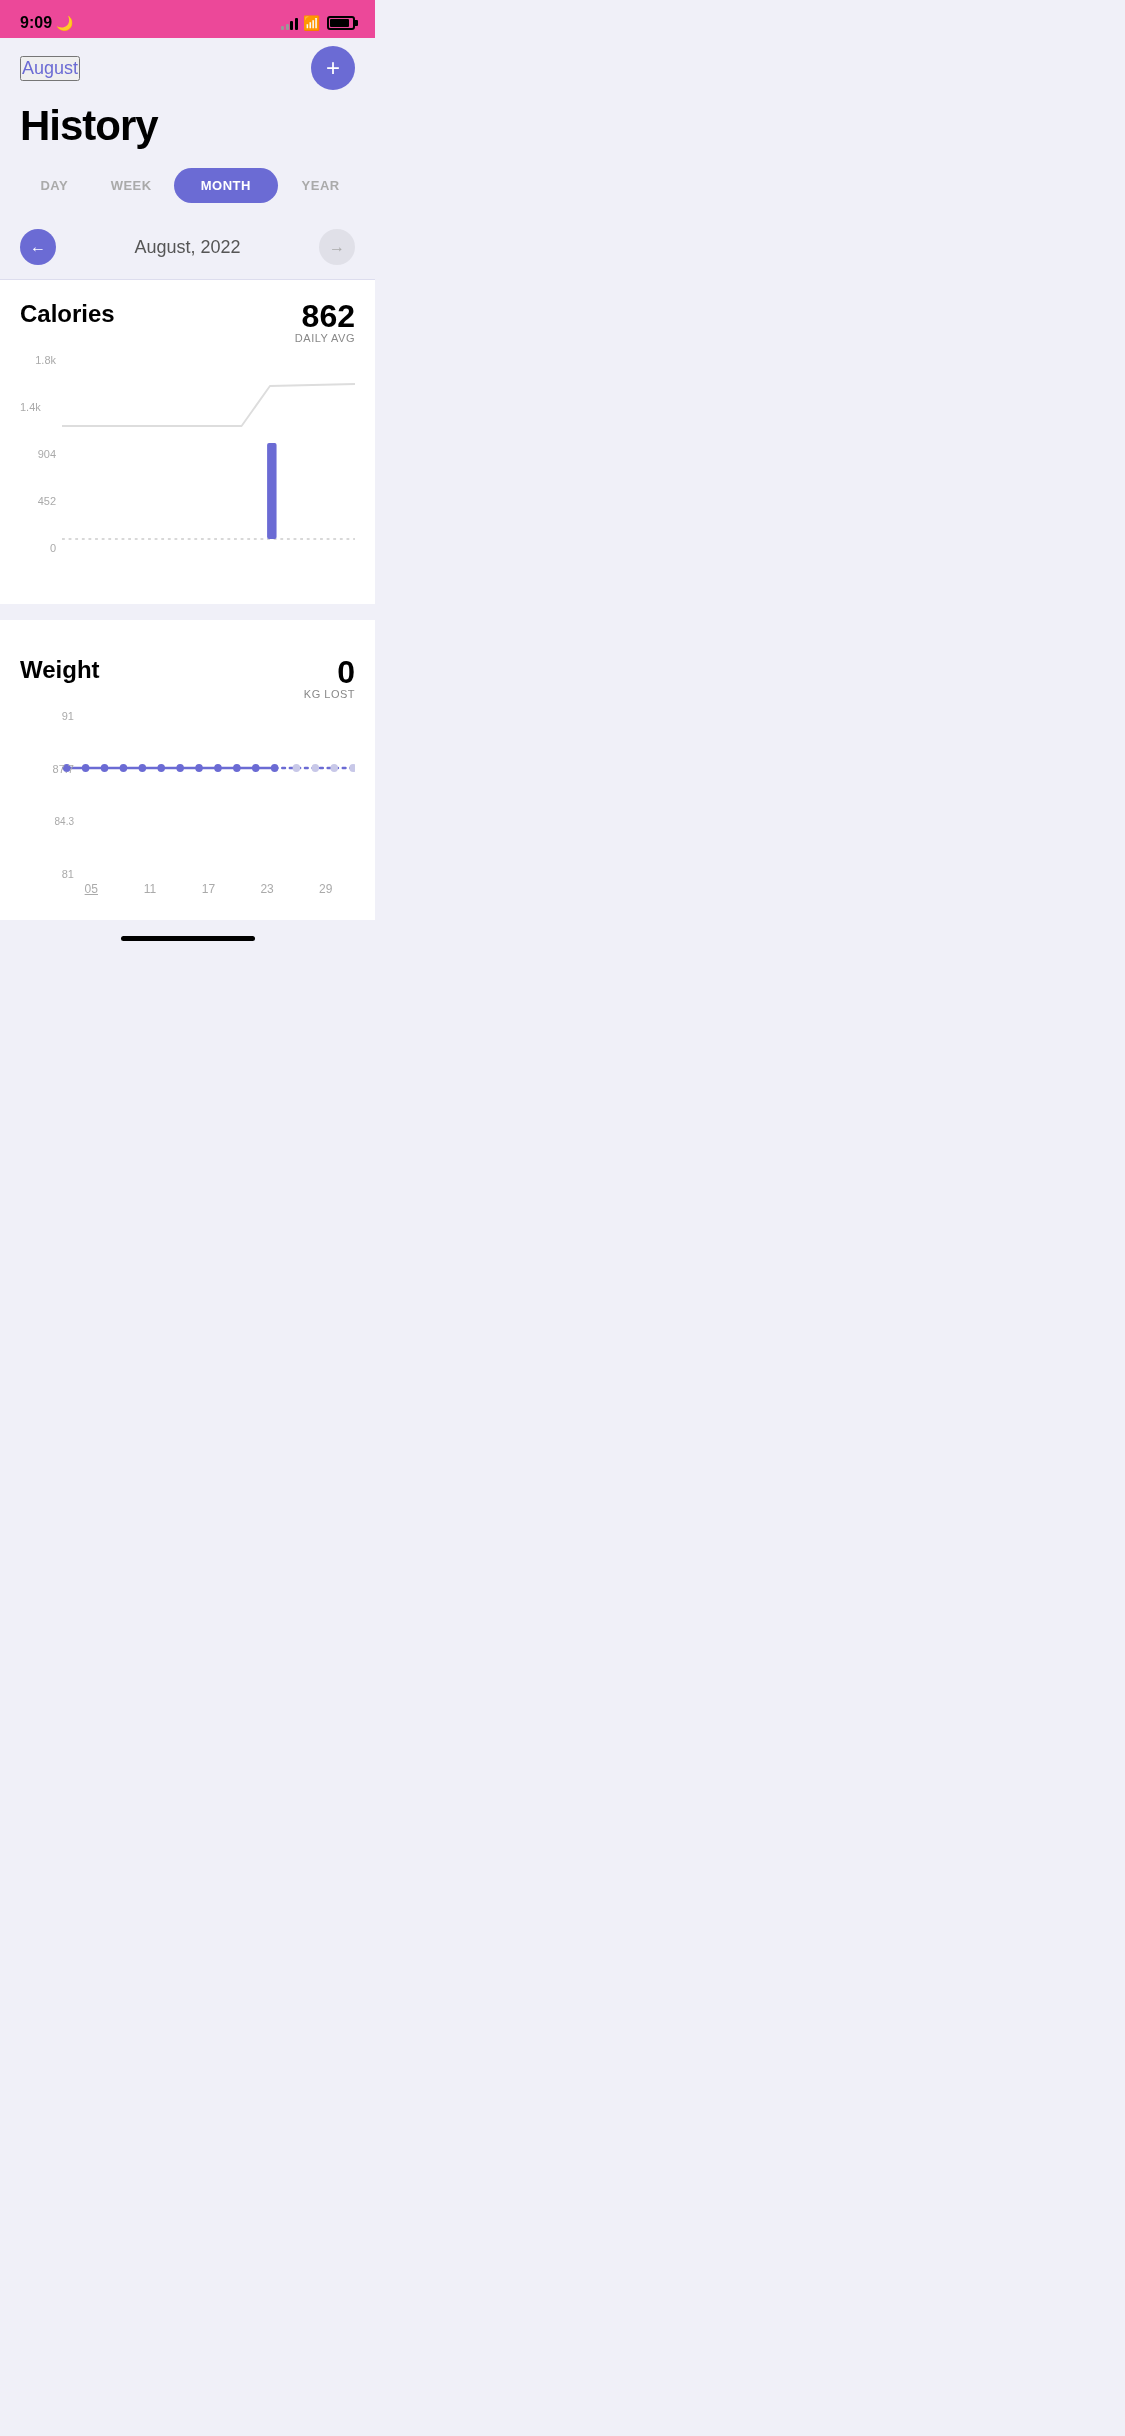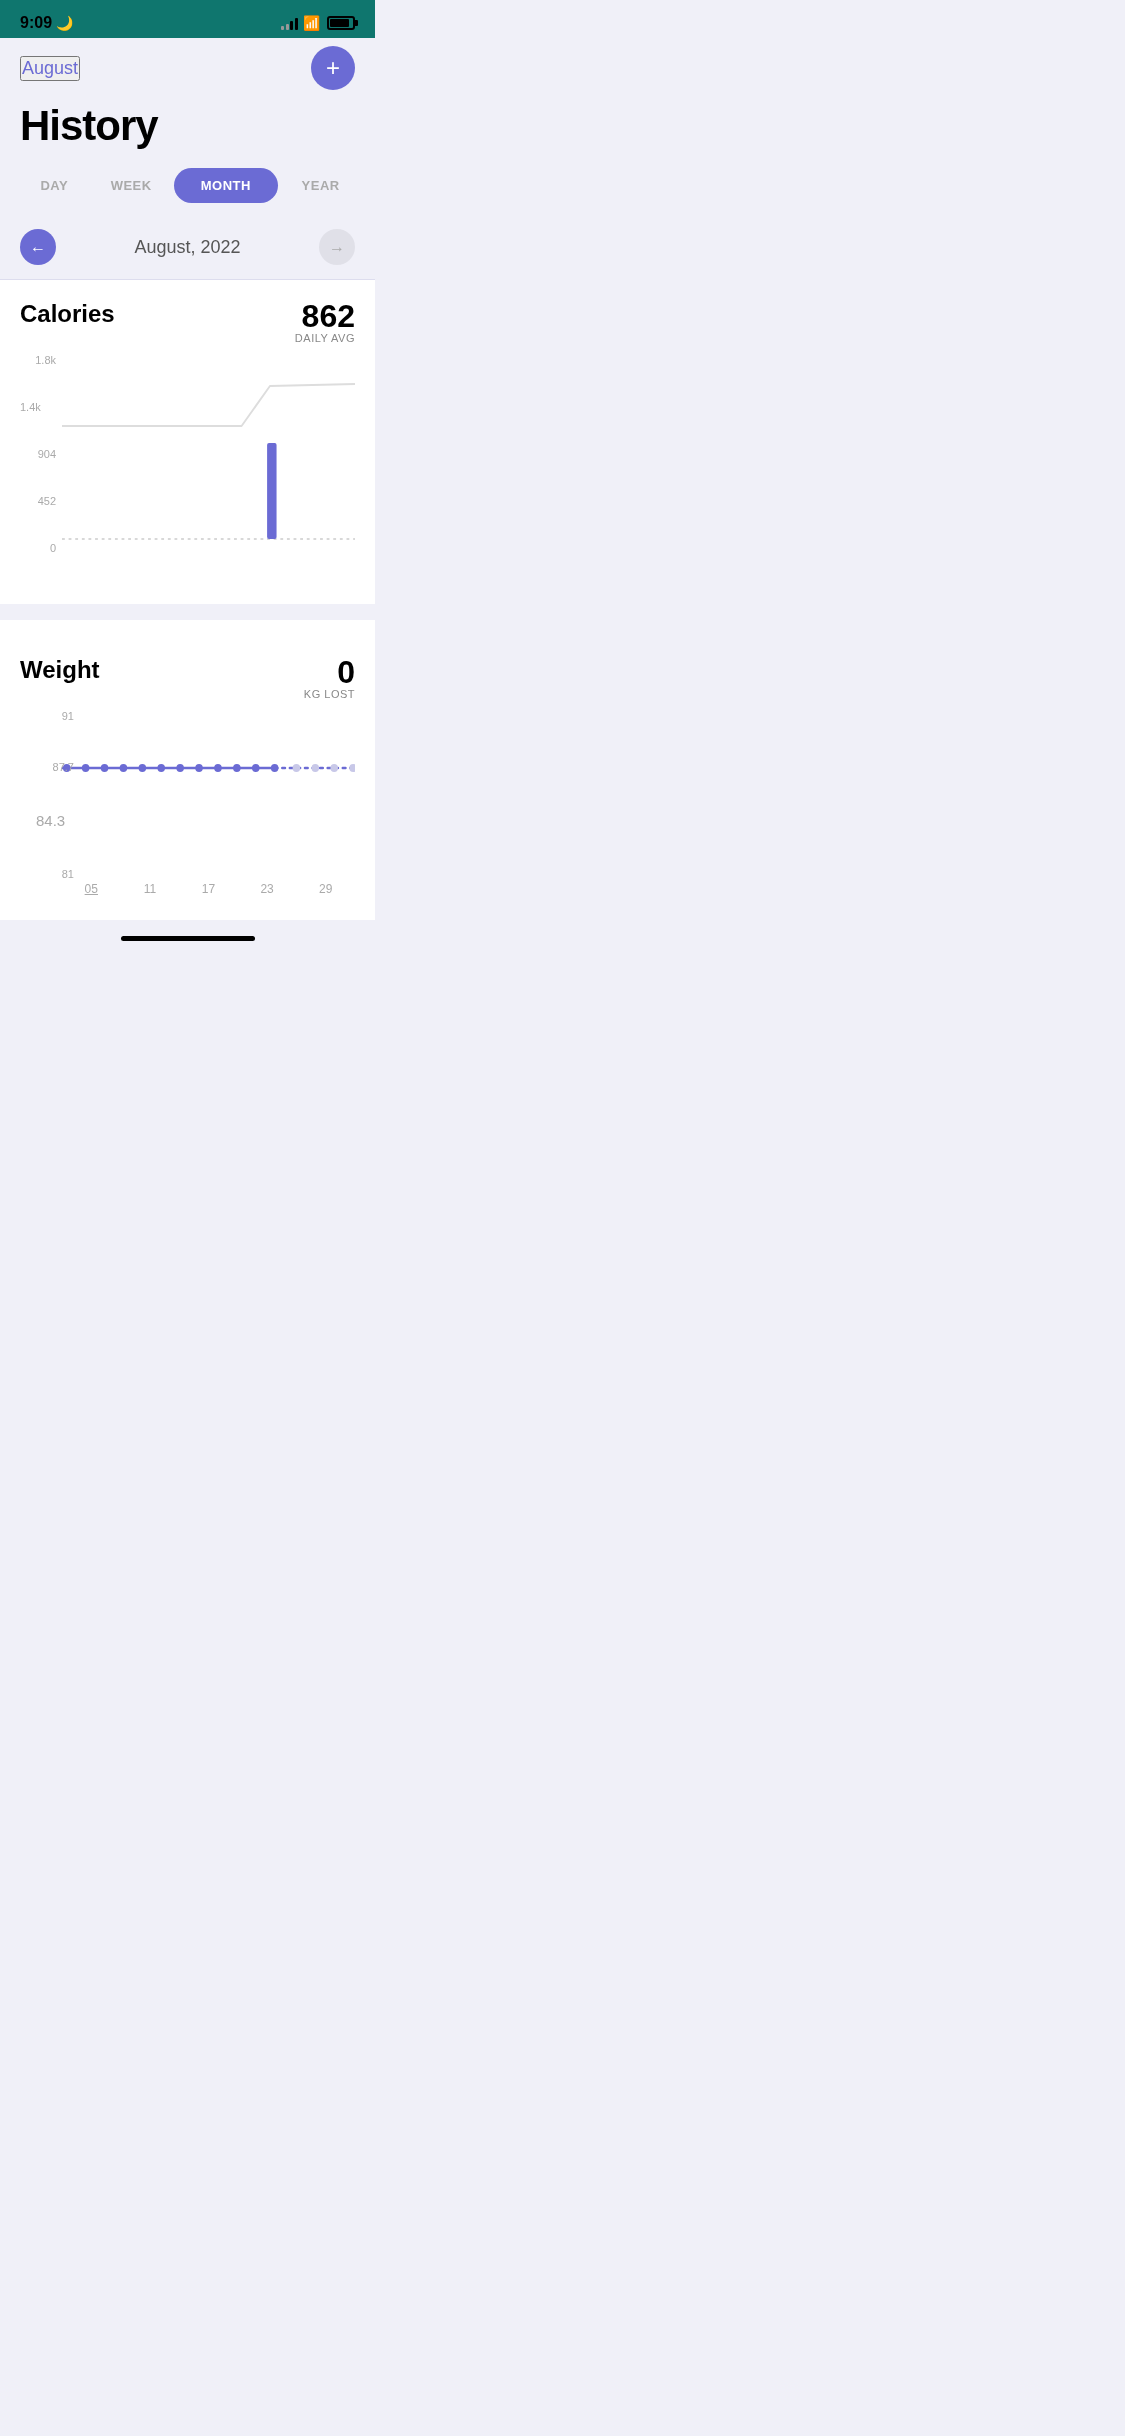--- a/index.html
+++ b/index.html
@@ -10,21 +10,21 @@
       width: 375px;
       min-height: 812px;
       overflow-x: hidden;
     }
 
     .status-bar {
       display: flex;
       justify-content: space-between;
       align-items: center;
       padding: 14px 20px 6px;
-      background: #0f766e;
+      background: #ec4899;
     }
     .status-time {
       font-size: 16px;
       font-weight: 600;
       color: #000;
       display: flex;
       align-items: center;
       gap: 4px;
     }
     .moon-icon { font-size: 14px; }
@@ -324,21 +324,21 @@
         <div class="value">0</div>
         <div class="label">KG LOST</div>
       </div>
     </div>
 
     <div style="position:relative; padding-left:42px; height:200px; margin-bottom:0;">
 
       <div style="position:absolute; left:16px; top:0; bottom:30px; display:flex; flex-direction:column; justify-content:space-between; width:38px;">
         <span style="font-size:11px;color:#aaa;text-align:right;display:block;">91</span>
         <span style="font-size:11px;color:#aaa;text-align:right;display:block;">87.7</span>
-        <span style="font-size:15px;color:#aaa;display:block;">84.3</span>
+        <span style="font-size:10px;color:#aaa;text-align:right;display:block;">84.3</span>
         <span style="font-size:11px;color:#aaa;text-align:right;display:block;">81</span>
       </div>
 
       <svg viewBox="0 0 310 170" preserveAspectRatio="none" style="width:100%;height:170px;display:block;">
 
         <line x1="0" y1="58" x2="225" y2="58" stroke="#6b6bd4" stroke-width="2.5" stroke-linecap="round"></line>
 
         <line x1="225" y1="58" x2="310" y2="58" stroke="#6b6bd4" stroke-width="2.5" stroke-dasharray="3,5" stroke-linecap="round"></line>
 
         <circle cx="5" cy="58" r="4" fill="#6b6bd4"></circle>

